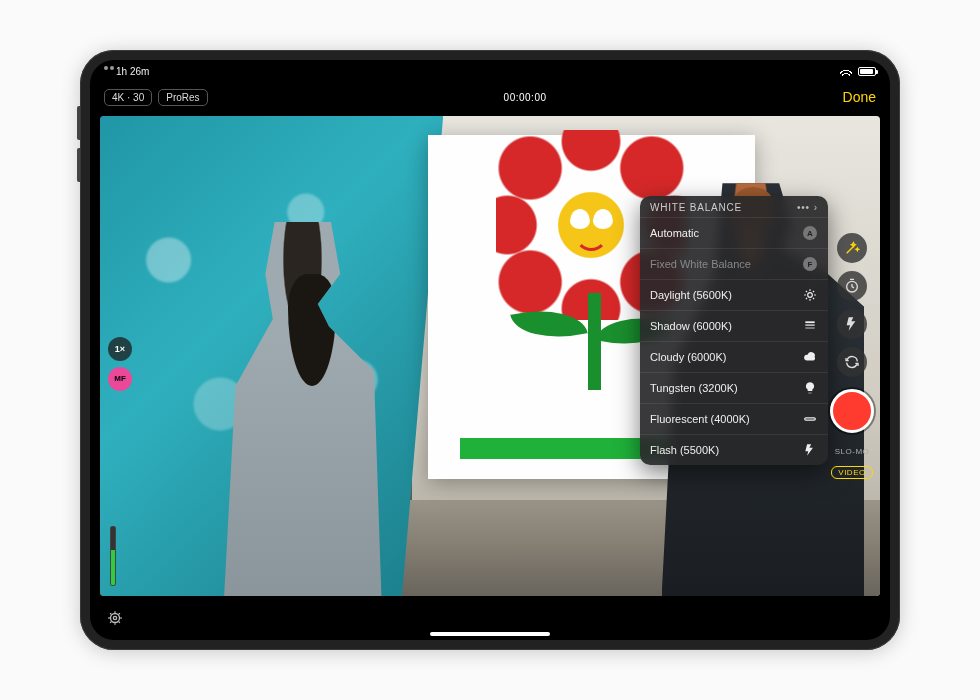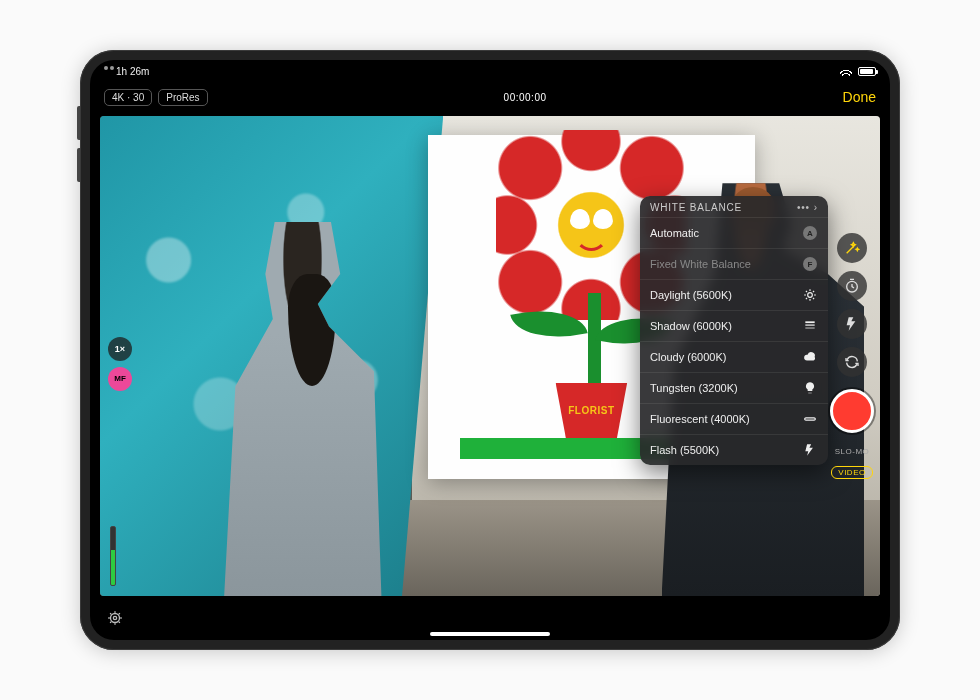--- a/index.html
+++ b/index.html
@@ -344,23 +344,20 @@
         <div class="wall-blue"></div>
         <div class="poster">
           <div class="flower-petals"></div>
           <div class="flower-face">
               <div class="smile"></div>
             </div>
           <div class="stem"></div>
           <div class="leaf l"></div>
           <div class="leaf r"></div>
           <div class="grass"></div>
-          <div class="pot">
-              <span>FLORIST</span>
-            </div>
         </div>
         <div class="person woman"></div>
         <div class="person man"></div>
       </div>
 
       <div class="zoom-badge">
         <span>1×</span>
       </div>
       <div class="mf-badge">
         <span>MF</span>

